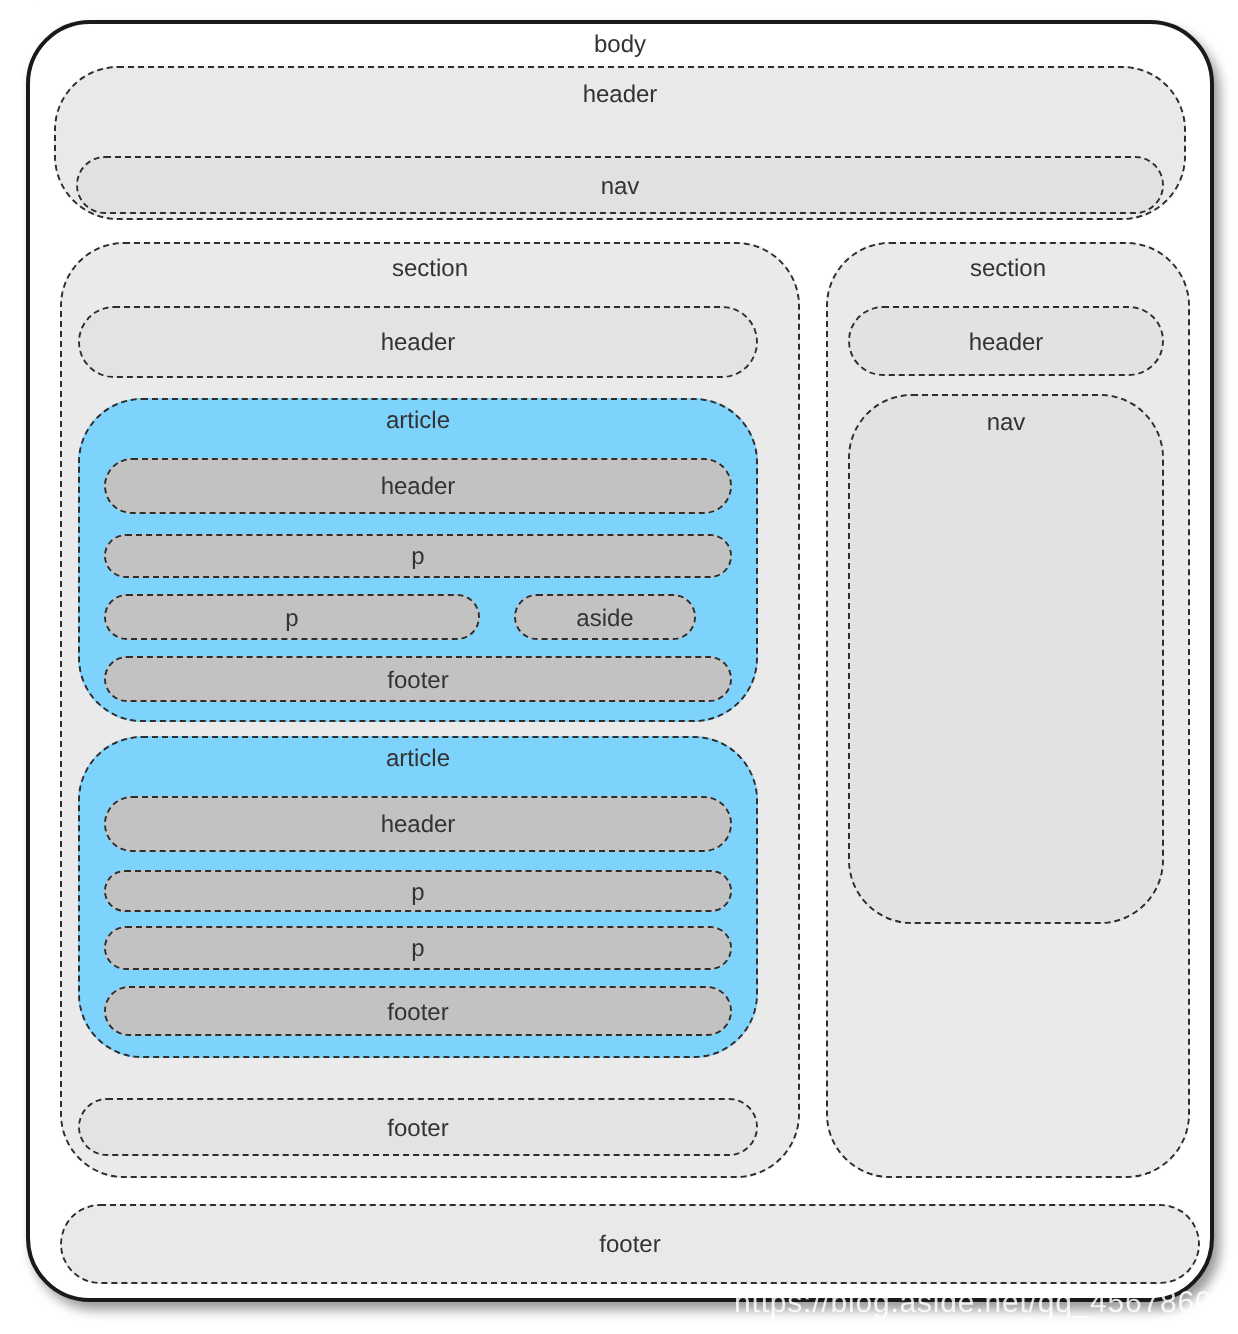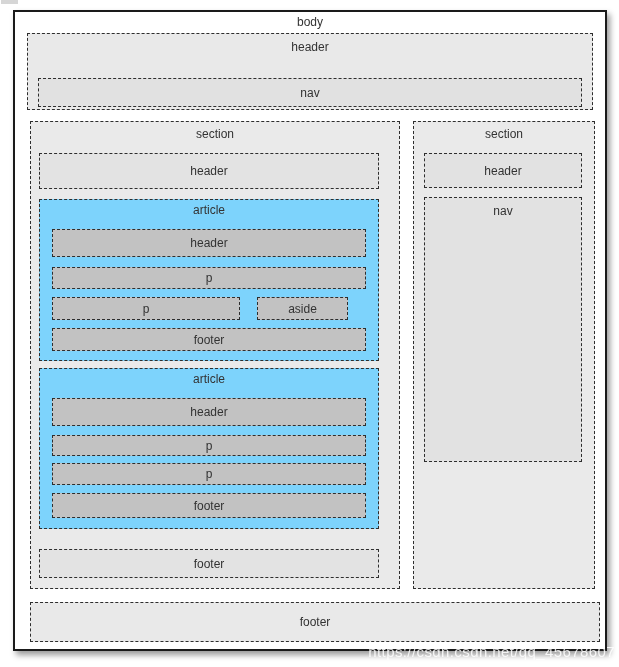--- a/index.html
+++ b/index.html
@@ -1,15 +1,15 @@
 <!DOCTYPE html>
 <html><head>
 <meta charset="utf-8">
 <style>
-  * { box-sizing: border-box; margin: 0; padding: 0; }
+  * { box-sizing: border-box; margin: 0; padding: 0; border-radius: 32px; }
   html, body { background: #ffffff; }
   .page {
     position: relative;
     width: 619px;
     height: 667px;
     background: #ffffff;
     font-family: "Liberation Sans", sans-serif;
     font-size: 12px;
     color: #333333;
     overflow: hidden;
@@ -147,15 +147,15 @@
         <span class="lbl">nav</span>
       </div>
     </div>
 
     <div class="dashed bottom-footer cc">
       <span>footer</span>
     </div>
 
   </div>
 
-  <div class="watermark">https://csdn.csdn.net/qq_45678607</div>
+  <div class="watermark">https://blog.aside.net/qq_45678607</div>
 
 </div>
 
 </body></html>

